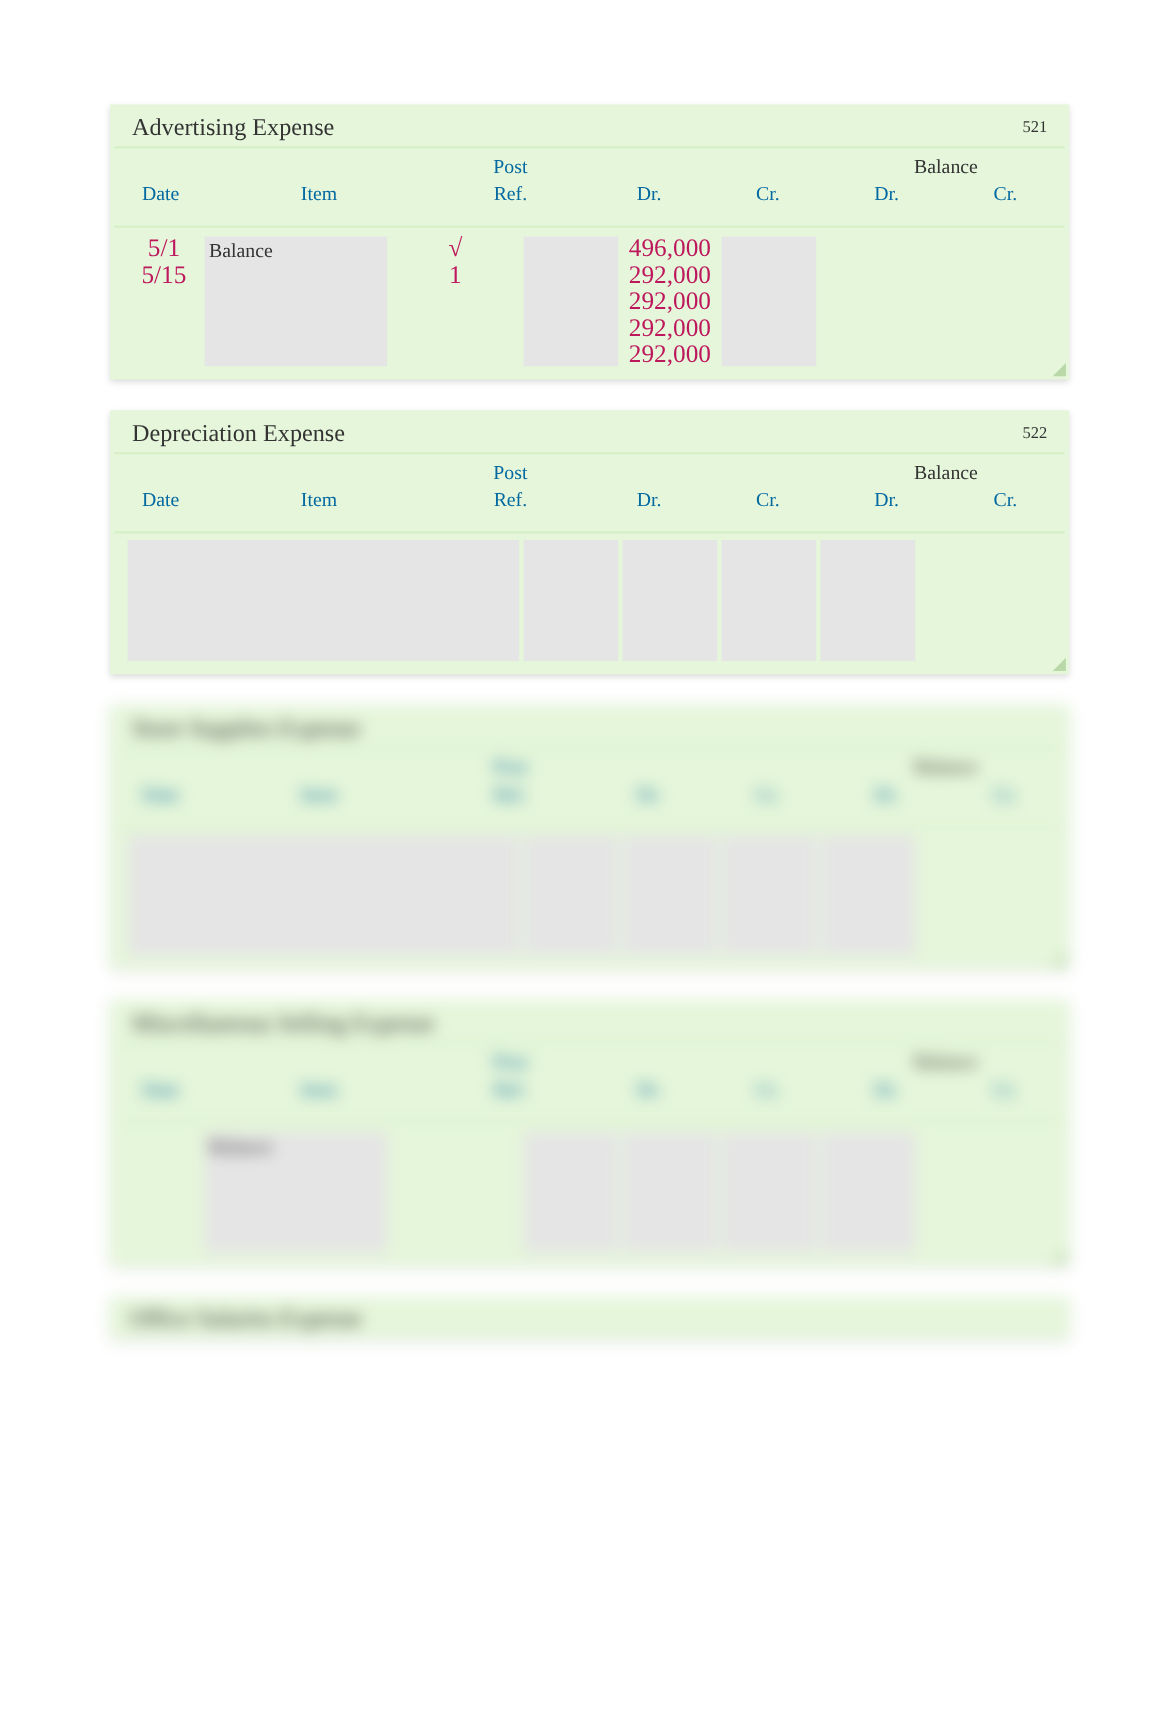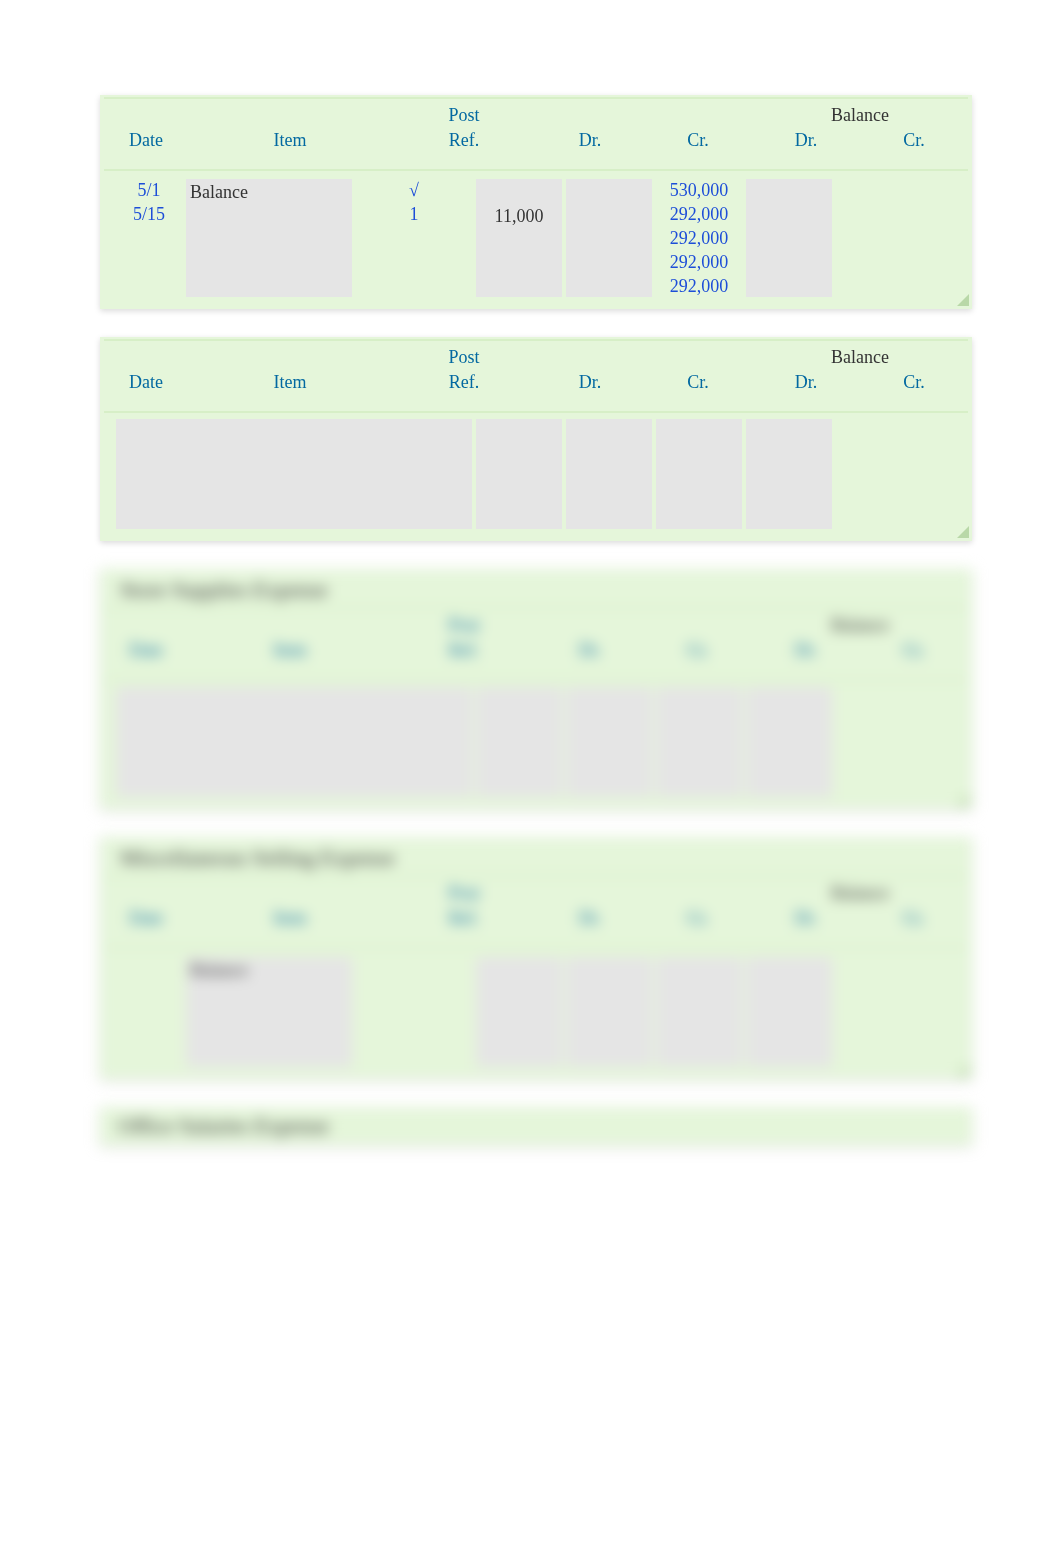--- a/index.html
+++ b/index.html
@@ -89,21 +89,21 @@
     grid-template-columns: 70px 170px 120px 90px 90px 90px 90px;
     column-gap: 0;
     padding: 6px 6px 8px 12px;
   }
   .col {
     display: flex;
     flex-direction: column;
     gap: 2px;
     min-height: 110px;
   }
-  .col.text > div { font-size: 18px; color:#1d4ed8; line-height: 22px; height:22px; }
+  .col.text > div { font-size: 23px; color:#be185d; line-height: 22px; height:22px; }
   .col.center { text-align: center; }
   .colgrey {
     background: #e5e5e5;
     padding: 2px 4px 4px 4px;
     margin: 0 2px;
     min-height: 110px;
     display: flex;
     flex-direction: column;
     gap: 2px;
   }
@@ -119,20 +119,24 @@
     margin: 0 2px;
     min-height: 110px;
   }
 </style>
 </head>
 <body>
 
 <div class="page">
 
   <div class="ledger">
+    <div class="title-row">
+      <span>Advertising Expense</span>
+      <span class="acct-no">521</span>
+    </div>
     <div class="hr"></div>
     <table>
       <colgroup>
         <col class="date">
           <col class="item">
           <col class="post">
           <col class="dr">
           <col class="cr">
           <col class="bdr">
           <col class="bcr">
@@ -169,39 +173,39 @@
       <div class="colgrey" style="text-align:left;">
         <div style="text-align:left;">Balance</div>
         <div style="text-align:left;"></div>
       </div>
       <div class="col text center">
         <div>√</div>
         <div>1</div>
       </div>
       <div class="colgrey">
         <div></div>
-        <div>11,000</div>
-      </div>
-      <div class="colgrey">
-        <div></div>
-      </div>
-      <div class="col text center">
-        <div>530,000</div>
+      </div>
+      <div class="col text center">
+        <div>496,000</div>
         <div>292,000</div>
         <div>292,000</div>
         <div>292,000</div>
         <div>292,000</div>
       </div>
       <div class="colgrey">
         <div></div>
       </div>
     </div>
   </div>
 
   <div class="ledger">
+    <div class="title-row">
+      <span>Depreciation Expense</span>
+      <span class="acct-no">522</span>
+    </div>
     <div class="hr"></div>
     <table>
       <colgroup>
         <col class="date">
           <col class="item">
           <col class="post">
           <col class="dr">
           <col class="cr">
           <col class="bdr">
           <col class="bcr">

